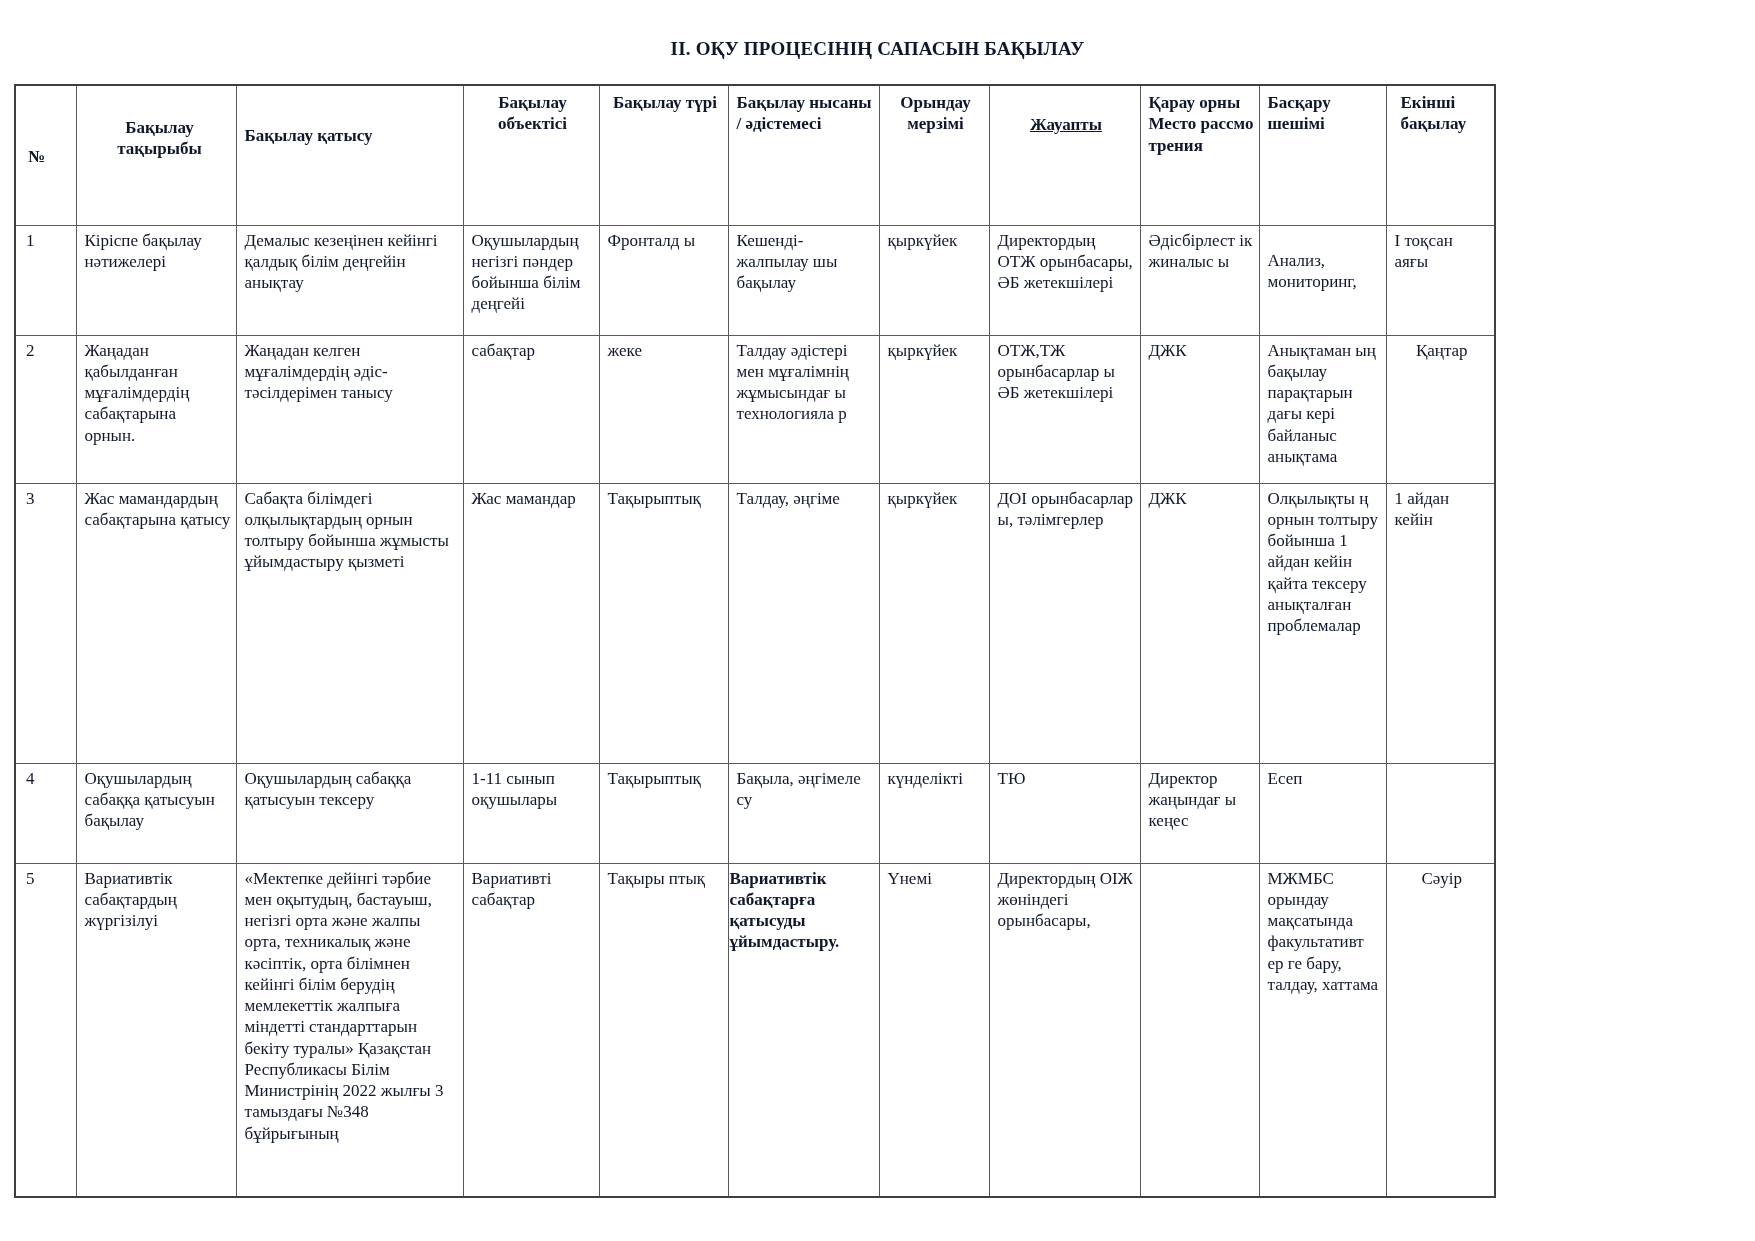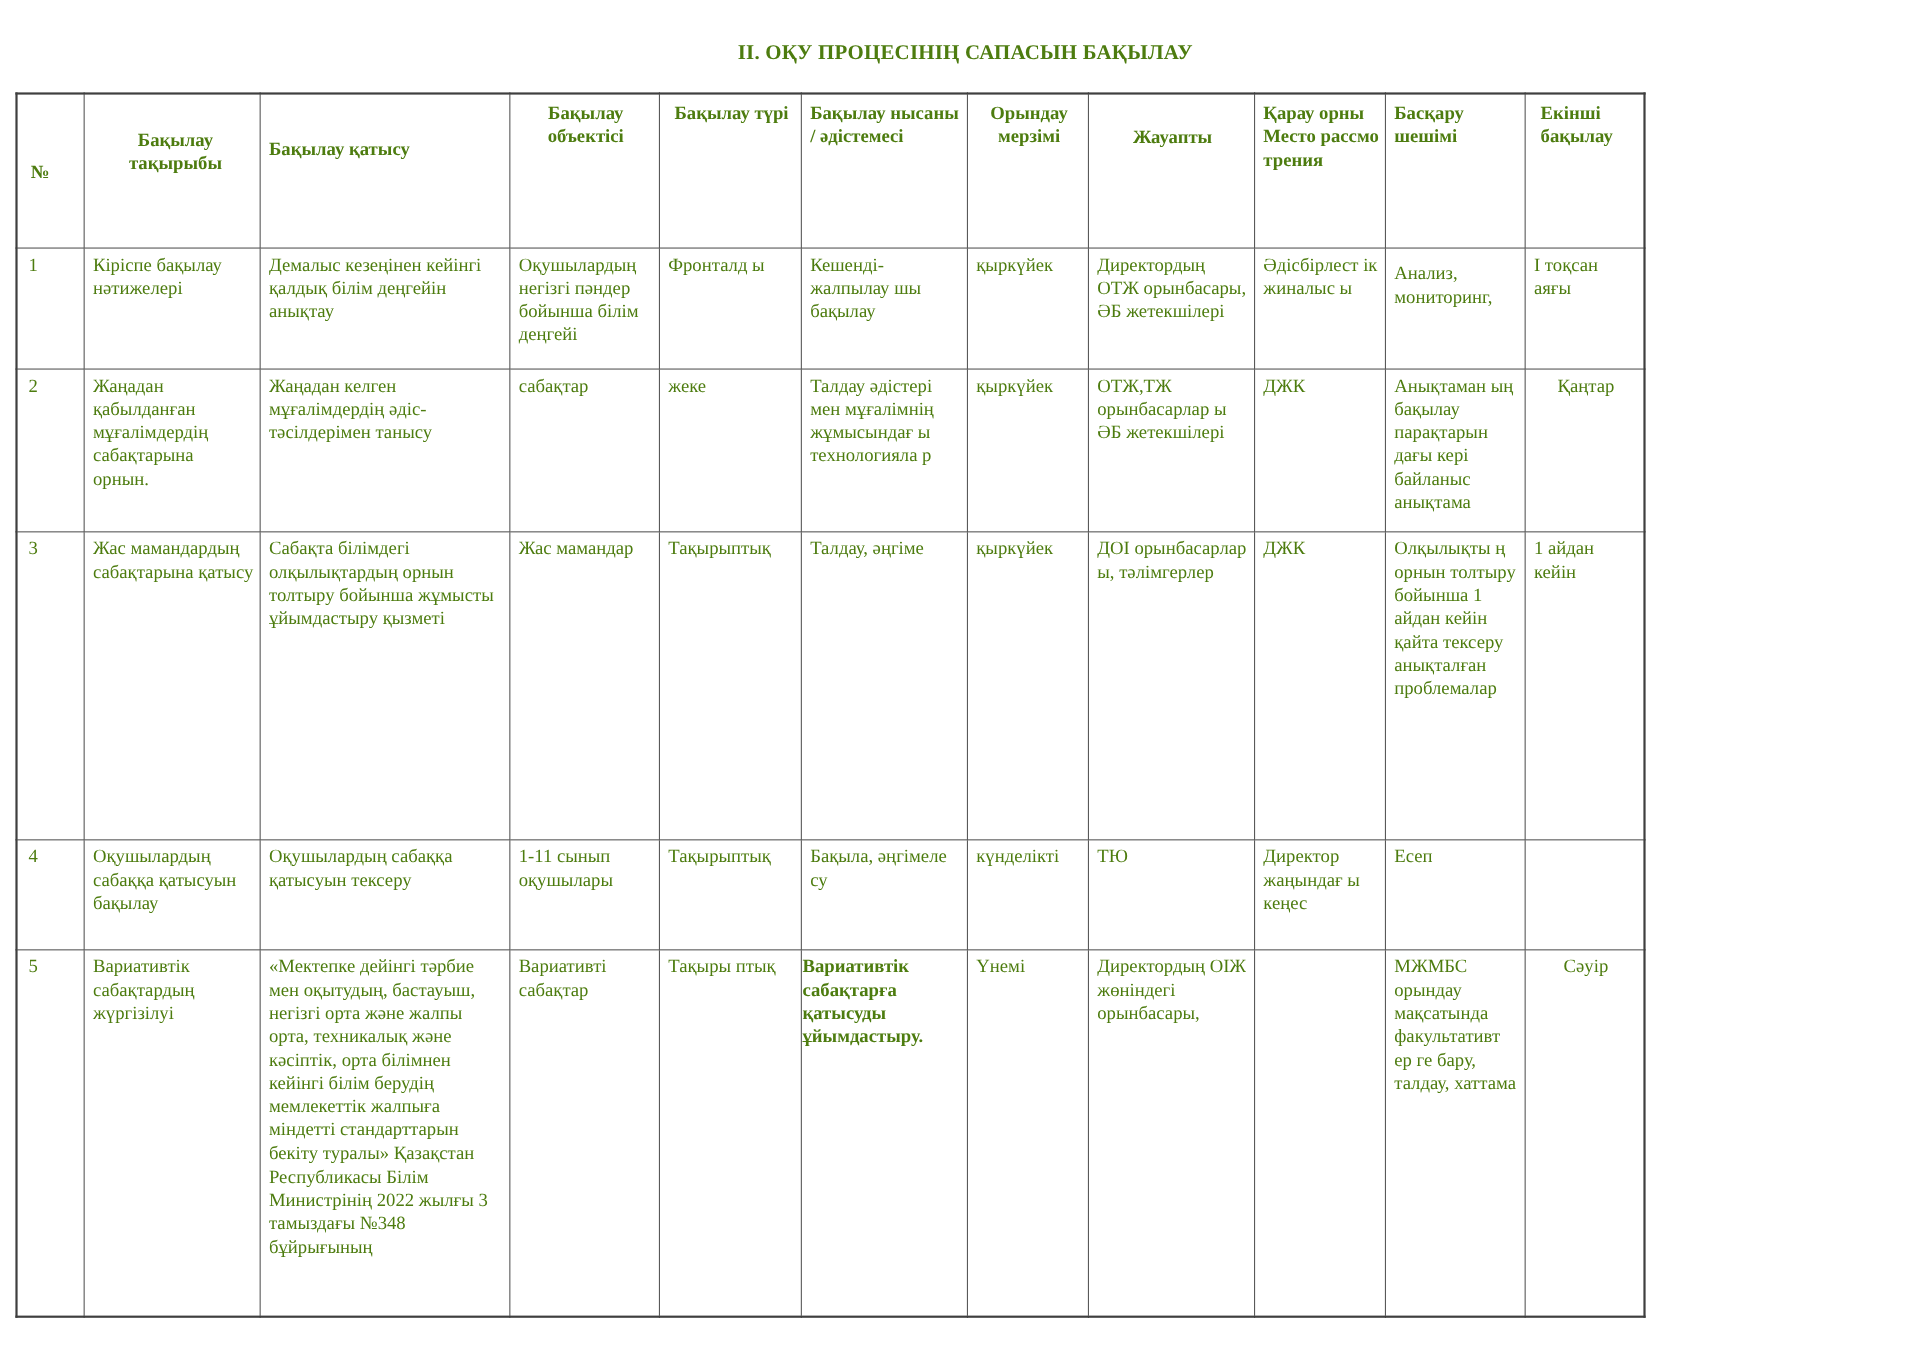--- a/index.html
+++ b/index.html
@@ -6,21 +6,21 @@
     margin: 0;
     padding: 0;
     background: #ffffff;
   }
   .page {
     position: relative;
     width: 1755px;
     height: 1241px;
     background: #ffffff;
     font-family: "Liberation Serif", "DejaVu Serif", serif;
-    color: #4d7c0f;
+    color: #0f172a;
     overflow: hidden;
   }
   .doc-title {
     padding-top: 38px;
     text-align: center;
     font-weight: bold;
     font-size: 19px;
     letter-spacing: 0.2px;
   }
   table.control-table {
@@ -62,34 +62,34 @@
     padding-top: 6px;
   }
   .control-table th:nth-child(1),
   .control-table th:nth-child(2) { vertical-align: middle; text-align: left; padding-left: 12px; }
   .control-table th:nth-child(2) { text-align: center; padding-bottom: 40px; }
   .control-table th:nth-child(3)  { text-align: left; vertical-align: middle; padding-bottom: 46px; }
   .control-table th:nth-child(6)  { text-align: left; }
   .control-table th:nth-child(9)  { text-align: left; }
   .control-table th:nth-child(10) { text-align: left; }
   .control-table th:nth-child(11) { text-align: left; padding-left: 14px; }
-  .control-table th:nth-child(8)  { padding-top: 28px; }
+  .control-table th:nth-child(8)  { padding-top: 28px; text-decoration: underline; }
 
   
   .control-table tbody tr:nth-child(1) { height: 110px; }
   .control-table tbody tr:nth-child(2) { height: 148px; }
   .control-table tbody tr:nth-child(3) { height: 280px; }
   .control-table tbody tr:nth-child(4) { height: 100px; }
   .control-table tbody tr:nth-child(5) { height: 334px; }
 
   .control-table td:nth-child(1) { padding-left: 10px; }
 
   
   .control-table tbody tr:nth-child(2) td:nth-child(5)  { }   
-  .control-table tbody tr:nth-child(1) td:nth-child(10) { padding-top: 12px; }   
+  .control-table tbody tr:nth-child(1) td:nth-child(10) { padding-top: 24px; }   
   .control-table tbody tr:nth-child(3) td:nth-child(4)  { }  
   .control-table tbody tr:nth-child(2) td:nth-child(11) { text-align: center; }  
   .control-table tbody tr:nth-child(5) td:nth-child(11) { text-align: center; }  
   .control-table tbody tr:nth-child(5) td:nth-child(6)  { text-align: center; text-align: left; padding-left: 1px; font-weight: bold; }
   .control-table tbody tr:nth-child(4) td:nth-child(9)  { text-align: left; }
 </style>
 </head>
 <body>
 
 <div class="page">

